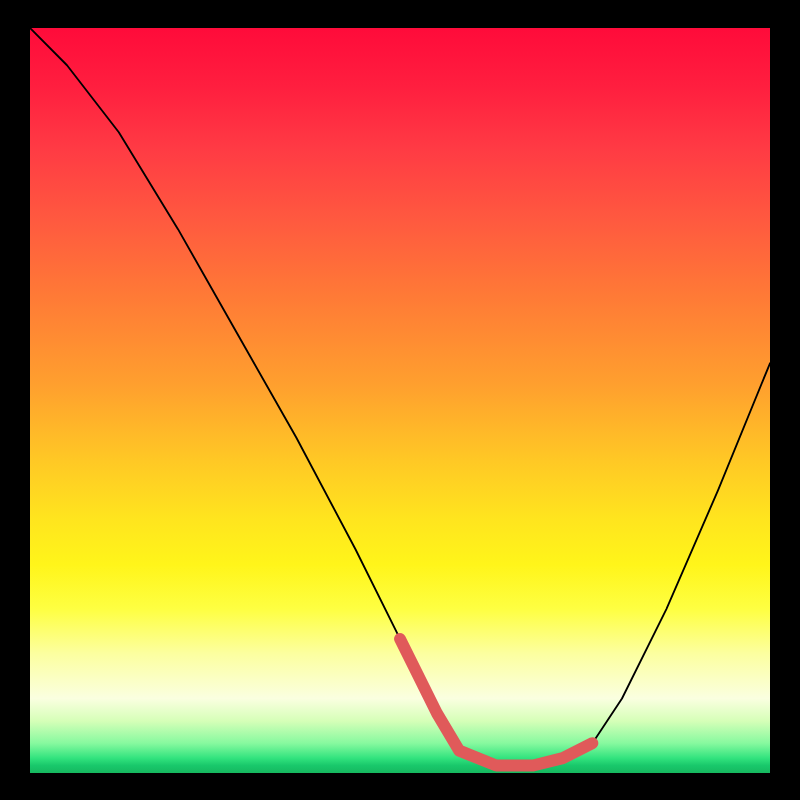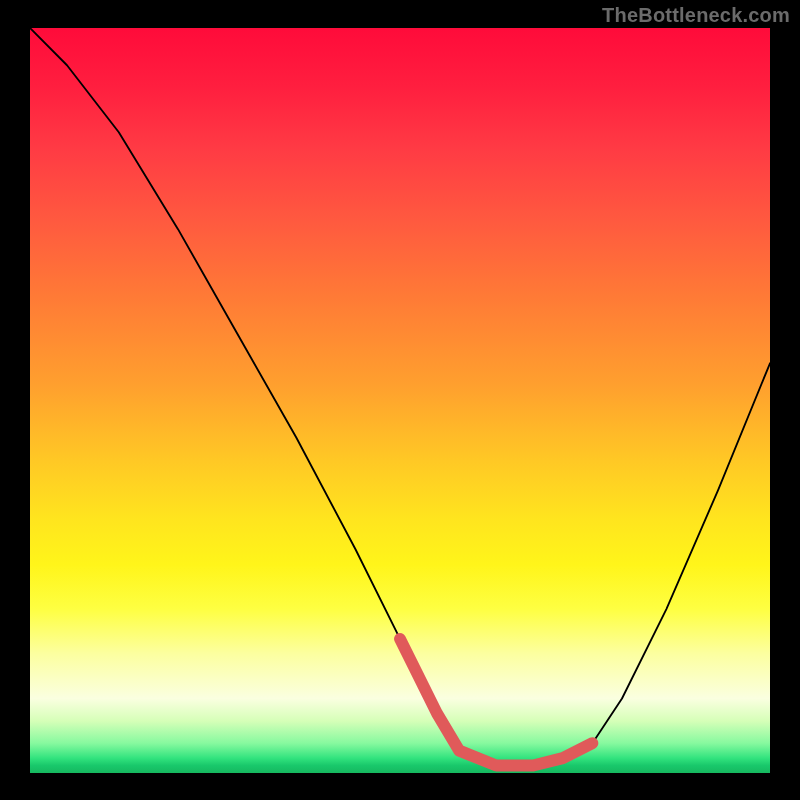--- a/index.html
+++ b/index.html
@@ -65,21 +65,20 @@
     inset: 0;
     width: 100%;
     height: 100%;
   }
 </style>
 </head>
 <body>
 
 <div class="stage">
 
-  <div class="watermark">TheBottleneck.com</div>
 
   <div class="plot-area">
     <div class="gradient"></div>
 
     <svg class="curve" viewBox="0 0 100 100" preserveAspectRatio="none">
       <polyline id="main-curve" fill="none" stroke="#000" stroke-width="0.25" stroke-linejoin="round" stroke-linecap="round" points="0,0.00 5,5.00 12,14.00 20,27.00 28,41.00 36,55.00 44,70.00 52,86.00 55,92.00 58,97.00 63,99.00 68,99.00 72,98.00 76,96.00 80,90.00 86,78.00 93,62.00 100,45.00"></polyline>
       <polyline id="marker-curve" fill="none" stroke="#e05a5a" stroke-width="1.6" stroke-linejoin="round" stroke-linecap="round" points="50,82.00 52,86.00 55,92.00 58,97.00 63,99.00 68,99.00 72,98.00 76,96.00"></polyline>
     </svg>
   </div>
 

